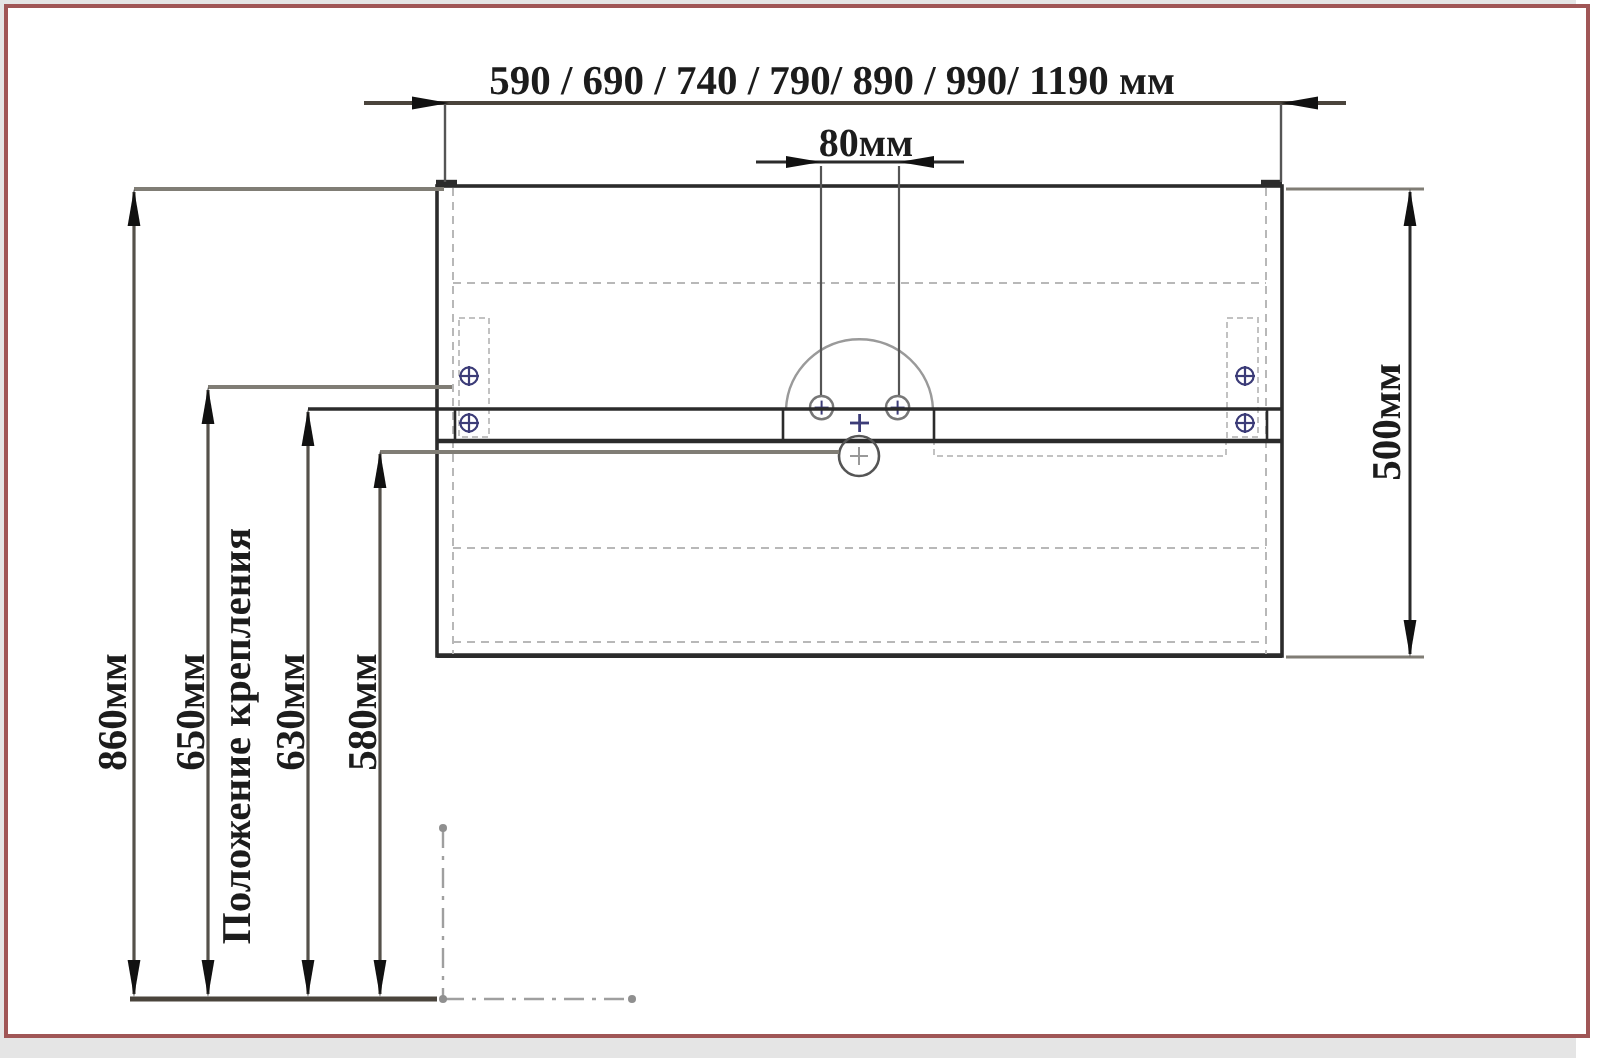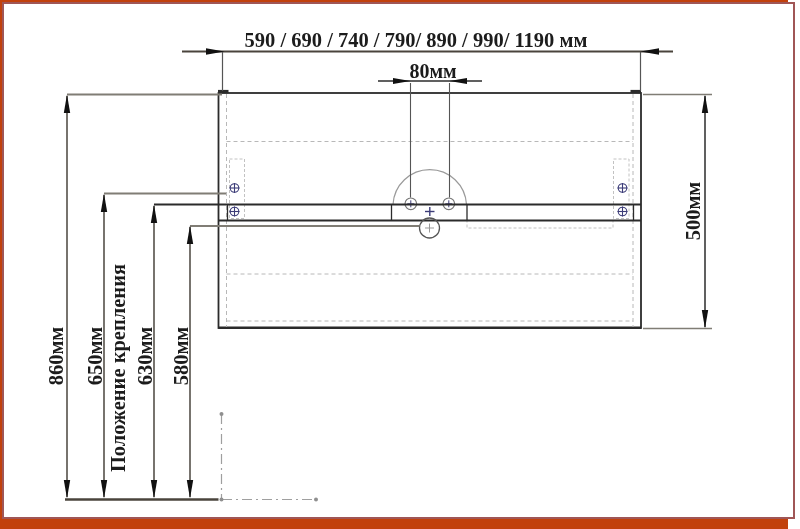--- a/index.html
+++ b/index.html
@@ -7,21 +7,21 @@
     padding: 0;
     background: #ffffff;
     width: 800px;
     height: 529px;
     overflow: hidden;
   }
   .stage {
     position: relative;
     width: 788px;
     height: 529px;
-    background: #c2410c;
+    background: #e5e5e5;
   }
   svg {
     display: block;
     position: absolute;
     left: 0;
     top: 0;
   }
   svg text {
     font-family: "Liberation Serif", "DejaVu Serif", serif;
     font-weight: bold;

